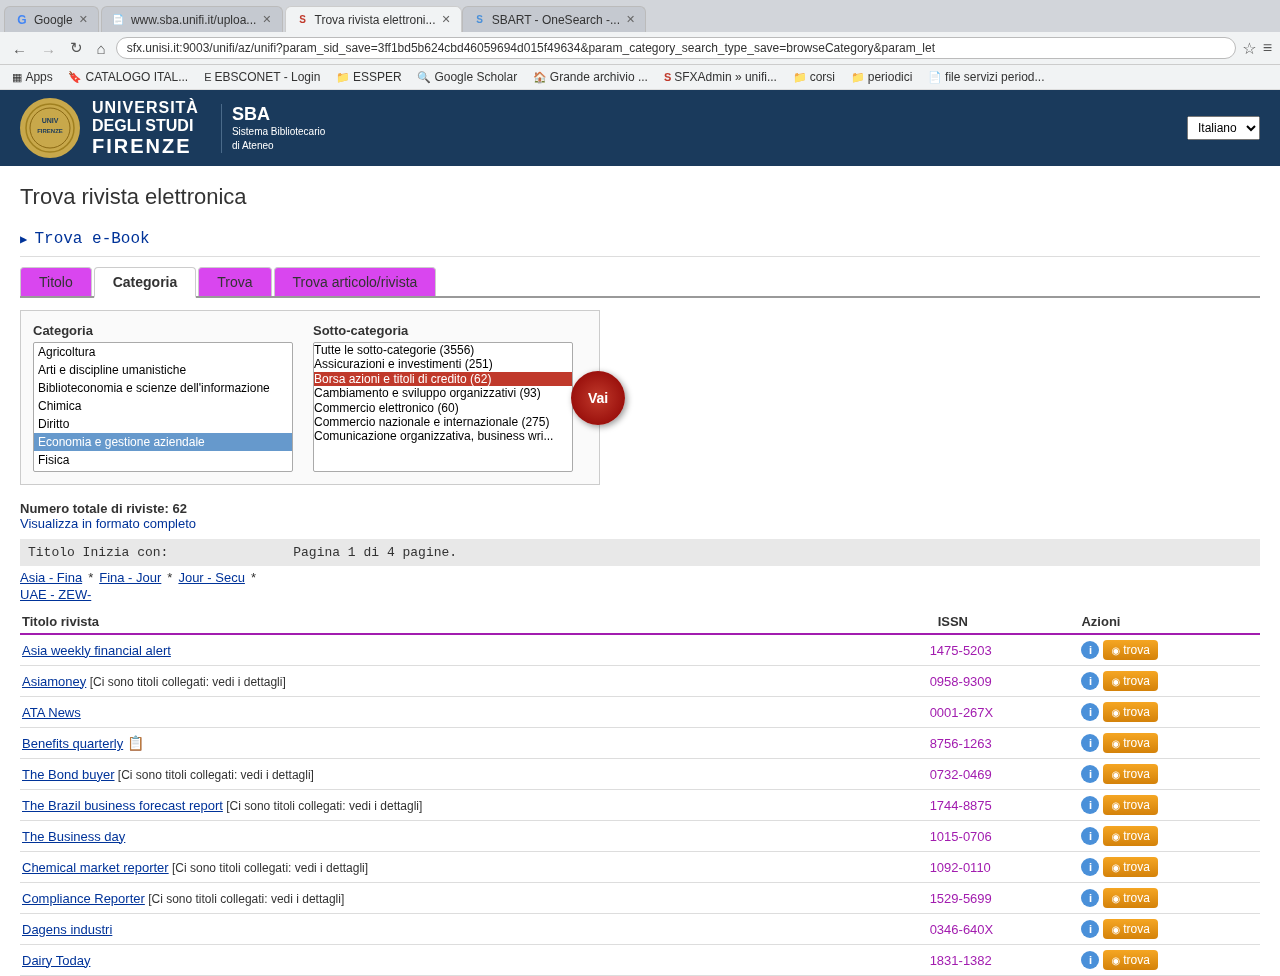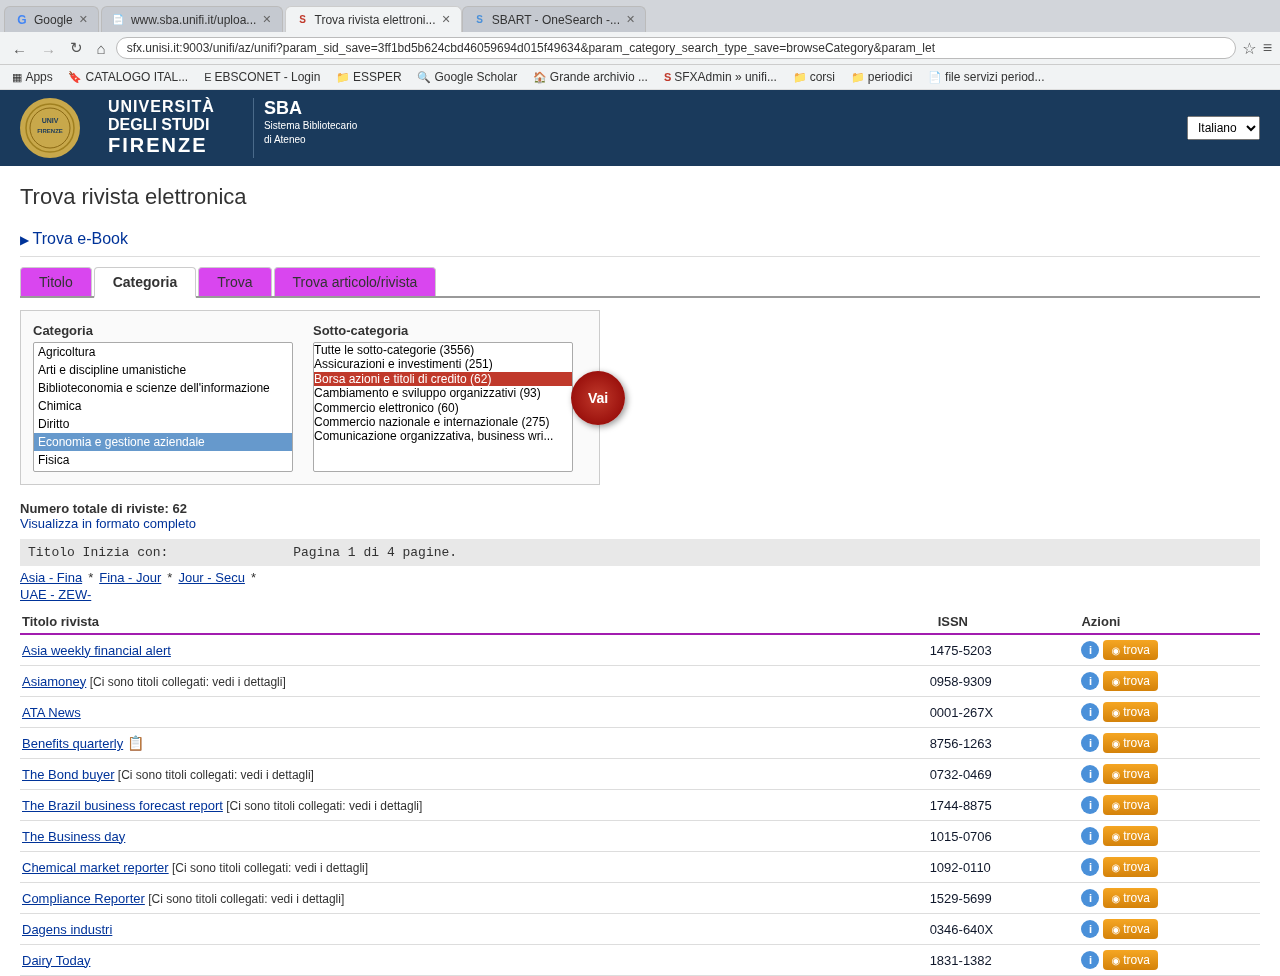--- a/index.html
+++ b/index.html
@@ -26,36 +26,36 @@
     
     .bookmarks-bar { display: flex; align-items: center; padding: 3px 8px; background: #f1f3f4; border-bottom: 1px solid #ddd; gap: 8px; font-size: 12px; }
     .bookmark-item { display: flex; align-items: center; gap: 3px; cursor: pointer; color: #333; white-space: nowrap; padding: 2px 4px; border-radius: 3px; }
     .bookmark-icon { font-size: 11px; }
 
     
     .page-content { background: #fff; padding: 0; }
 
     
     .uni-header { background: #1a3a5c; width: 100%; display: flex; align-items: center; padding: 8px 20px; }
-    .uni-logo-area { display: flex; gap: 28px; }
+    .uni-logo-area { display: flex; align-items: center; gap: 12px; }
     .uni-emblem { width: 60px; height: 60px; border-radius: 50%; background: #c8a84b; border: 2px solid #c8a84b; display: flex; align-items: center; justify-content: center; color: #1a3a5c; font-size: 8px; font-weight: bold; text-align: center; }
     .uni-text { color: #fff; }
     .uni-text .title { font-size: 16px; font-weight: bold; letter-spacing: 1px; }
     .sba-area { margin-left: 10px; color: #fff; border-left: 1px solid #4a6a8a; padding-left: 10px; }
     .sba-title { font-size: 18px; font-weight: bold; }
     .lang-select-area { margin-left: auto; }
     .lang-select { padding: 3px 6px; font-size: 12px; }
 
     
     .main-area { padding: 10px 20px; }
 
     
     .page-title-row { display: flex; align-items: baseline; gap: 20px; margin-bottom: 10px; padding: 8px 0; border-bottom: 1px solid #ddd; flex-direction: column; }
     .page-main-title { font-size: 22px; color: #333; font-weight: normal; }
-    .trova-ebook-link { color: #003399; font-size: 16px; text-decoration: none; }
+    .trova-ebook-link { color: #003399; font-size: 16px; text-decoration: none; font-family: Liberation Mono, monospace; }
     .trova-ebook-link::before { content: "▶ "; font-size: 12px; color: #003399; }
 
     
     .nav-tabs { display: flex; align-items: center; border-bottom: 2px solid #999; margin-bottom: 12px; gap: 0; }
     .nav-tab { padding: 6px 18px; cursor: pointer; color: #333; font-size: 14px; text-decoration: none; border: 1px solid #ccc; border-bottom: none; background: #d946ef; margin-right: 2px; border-radius: 4px 4px 0 0; }
     .nav-tab.active { font-weight: bold; background: #fff; border-bottom: 2px solid #fff; margin-bottom: -2px; }
 
     
     .category-panel { border: 1px solid #ccc; padding: 12px; margin-bottom: 16px; width: 580px; background: #fafafa; position: relative; }
     .category-row { display: flex; gap: 20px; }
@@ -79,21 +79,21 @@
     
     .journals-table { width: 100%; border-collapse: collapse; }
     .table-header-row { border-bottom: 2px solid #a21caf; }
     .col-title { font-weight: bold; padding: 4px 2px; font-size: 13px; }
     .col-issn { font-weight: bold; padding: 4px 10px; font-size: 13px; }
     .col-actions { font-weight: bold; padding: 4px 2px; font-size: 13px; }
     .journal-row { border-bottom: 1px solid #ddd; padding: 4px 0; }
     .journal-row td { padding: 5px 2px; vertical-align: middle; font-size: 13px; }
     .journal-link { color: #003399; text-decoration: underline; cursor: pointer; font-weight: normal; }
     .journal-note { color: #333; font-size: 12px; }
-    .issn-cell { padding: 5px 10px; color: #0f172a; font-size: 13px; white-space: nowrap; margin-left: 28px; }
+    .issn-cell { padding: 5px 10px; color: #a21caf; font-size: 13px; white-space: nowrap; margin-left: 28px; }
     .action-cell { white-space: nowrap; display: flex; align-items: center; gap: 4px; }
     .info-btn { width: 18px; height: 18px; border-radius: 50%; background: #4a90d9; color: #fff; border: none; cursor: pointer; font-size: 11px; font-weight: bold; display: inline-flex; align-items: center; justify-content: center; }
     .trova-action-btn { background: linear-gradient(to bottom, #f5a623, #d4820a); color: #fff; border: none; border-radius: 4px; padding: 3px 8px; font-size: 12px; cursor: pointer; display: inline-flex; align-items: center; gap: 3px; }
     .sfx-icon { font-size: 10px; }
     .book-icon { color: #888; margin-left: 4px; font-size: 14px; }
   </style>
 </head>
 <body>
 
 <div class="browser-chrome">

